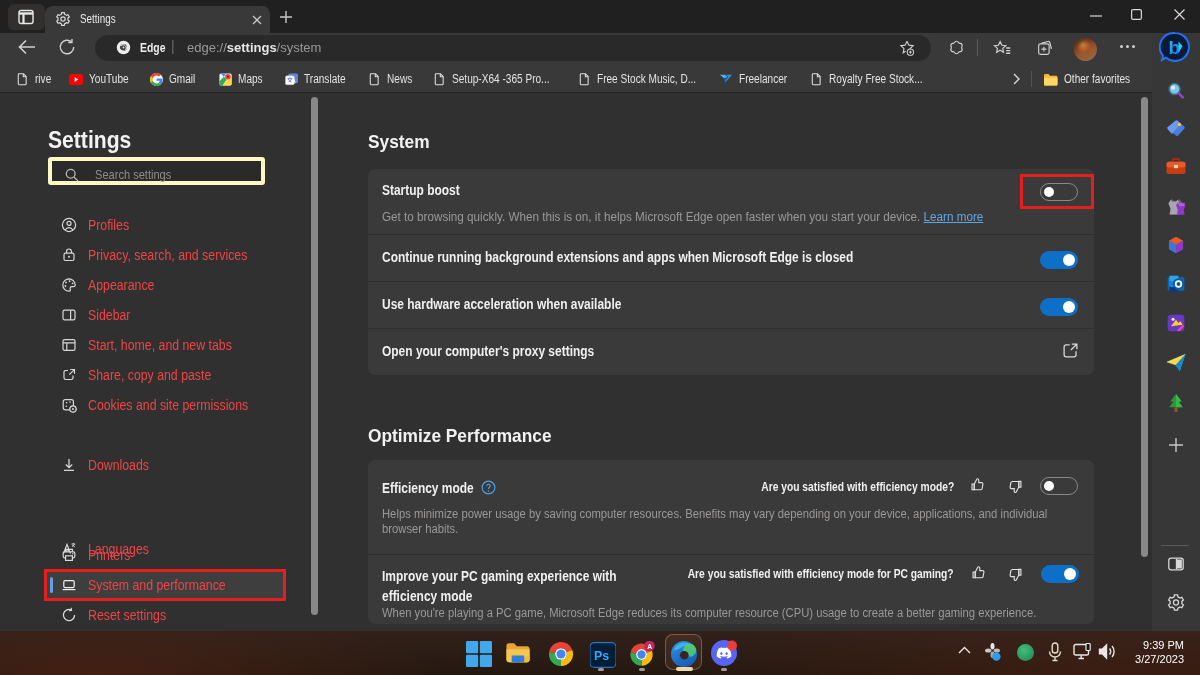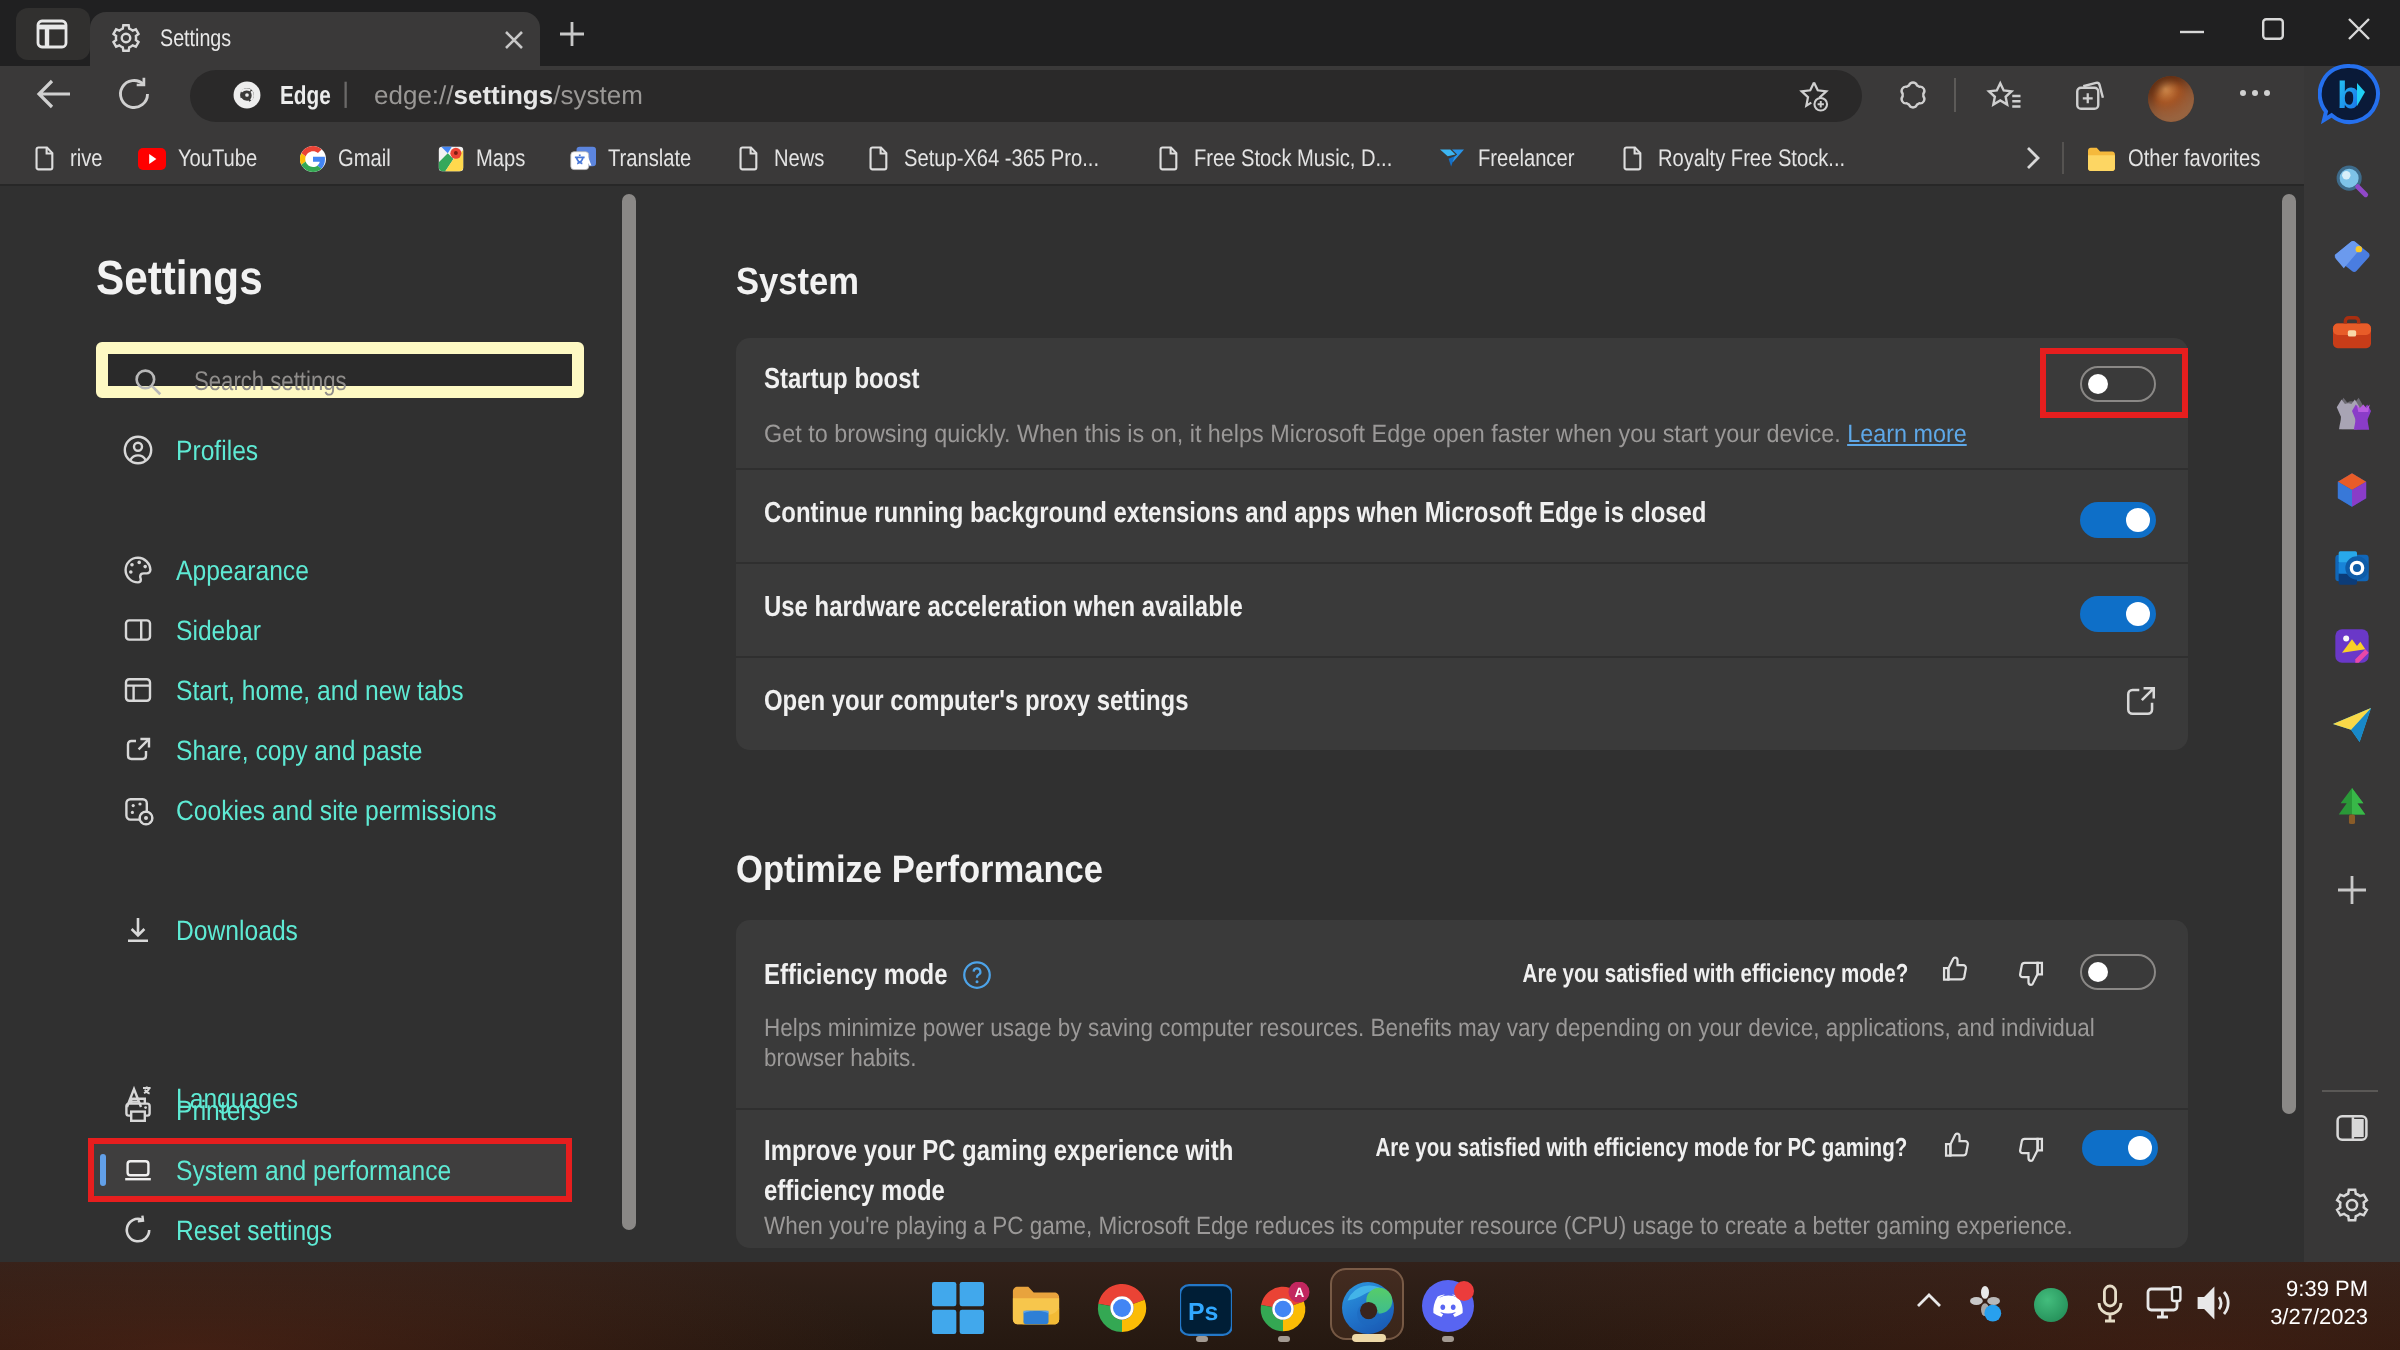--- a/index.html
+++ b/index.html
@@ -12,23 +12,23 @@
 #toolbar{position:absolute;left:0;top:33px;width:1200px;height:32px;background:#3a3939}
 #urlpill{position:absolute;left:95px;top:35px;width:836px;height:26px;background:#2a2929;border-radius:13px}
 #bookbar{position:absolute;left:0;top:65px;width:1200px;height:28px;background:#3a3939}
 .bki{position:absolute;top:7px;display:flex;align-items:center;gap:6px;font-size:12px;color:#e3e3e3;white-space:nowrap}
 .bki svg{flex:none}
 .bki span{display:inline-block;transform:scaleX(0.84);transform-origin:0 50%}
 
 #content{position:absolute;left:0;top:93px;width:1152px;height:538px;background:#303030}
 #nav{position:absolute;left:0;top:0;width:318px;height:538px}
 #nav h1{position:absolute;left:48px;top:33px;margin:0;font-size:24px;font-weight:700;color:#f2f2f2;transform:scaleX(0.88);transform-origin:0 0}
-#searchbox{position:absolute;left:48px;top:78px;width:244px;height:28px;border:6px solid #fef9c3;border-radius:3px;background:rgba(0,0,0,0.12)}
+#searchbox{position:absolute;left:48px;top:64px;width:217px;height:28px;border:4px solid #fef9c3;border-radius:3px;background:rgba(0,0,0,0.12)}
 #searchbox span{position:absolute;left:43px;top:6px;font-size:13.5px;color:#8f8d8b;transform:scaleX(0.82);transform-origin:0 0;white-space:nowrap}
-.navitem{position:absolute;left:48px;width:240px;height:30px;display:flex;align-items:center;color:#5eead4;font-size:14px}
+.navitem{position:absolute;left:48px;width:240px;height:30px;display:flex;align-items:center;color:#ef4444;font-size:14px}
 .navitem svg{position:absolute;left:13px}
 .navitem .lbl{position:absolute;left:40px;white-space:nowrap;transform:scaleX(0.88);transform-origin:0 50%;top:50%;translate:0 -50%}
 #selitem{position:absolute;left:46px;top:478px;width:239px;height:28px;background:#3f3e3e;border-radius:4px}
 #selbar{position:absolute;left:50px;top:484px;width:3px;height:16px;background:#62a0e8;border-radius:2px}
 .redbox{position:absolute;border:3px solid #e61e1e}
 
 #main{position:absolute;left:318px;top:0;width:834px;height:538px}
 .h2{position:absolute;left:50px;margin:0;font-size:19px;font-weight:700;color:#f2f2f2;transform:scaleX(0.91);transform-origin:0 0;white-space:nowrap}
 .card{position:absolute;left:50px;width:726px;background:#3a3a3a;border-radius:7px}
 .rowline{position:absolute;left:0;width:100%;height:1px;background:#2f2f2f}
@@ -255,20 +255,28 @@
       </div>
       <div id="selitem"></div>
       <div id="selbar"></div>
       <div class="navitem" style="top:117px">
           <svg width="16" height="16" viewBox="0 0 16 16" fill="none" stroke="#d8d8d8" stroke-width="1.2">
             <circle cx="8" cy="8" r="6.6"></circle>
             <circle cx="8" cy="6.4" r="2"></circle>
             <path d="M4.2 13a4.3 4.3 0 0 1 7.6 0"></path>
           </svg>
           <span class="lbl">Profiles</span>
+        </div>
+      <div class="navitem" style="top:147px">
+          <svg width="16" height="16" viewBox="0 0 16 16" fill="none" stroke="#d8d8d8" stroke-width="1.2">
+            <rect x="3" y="6.2" width="10" height="7.3" rx="1.5"></rect>
+            <path d="M5.5 6V4.5a2.5 2.5 0 0 1 5 0V6"></path>
+            <circle cx="8" cy="9.8" r="1" fill="#d8d8d8" stroke="none"></circle>
+          </svg>
+          <span class="lbl">Privacy, search, and services</span>
         </div>
       <div class="navitem" style="top:207px">
           <svg width="16" height="16" viewBox="0 0 16 16" fill="none" stroke="#d8d8d8" stroke-width="1.2">
             <rect x="2" y="3.2" width="12" height="9.6" rx="1.6"></rect>
             <path d="M9.6 3.4v9.4"></path>
           </svg>
           <span class="lbl">Sidebar</span>
         </div>
       <div class="navitem" style="top:177px">
           <svg width="16" height="16" viewBox="0 0 16 16" fill="none" stroke="#d8d8d8" stroke-width="1.2">

